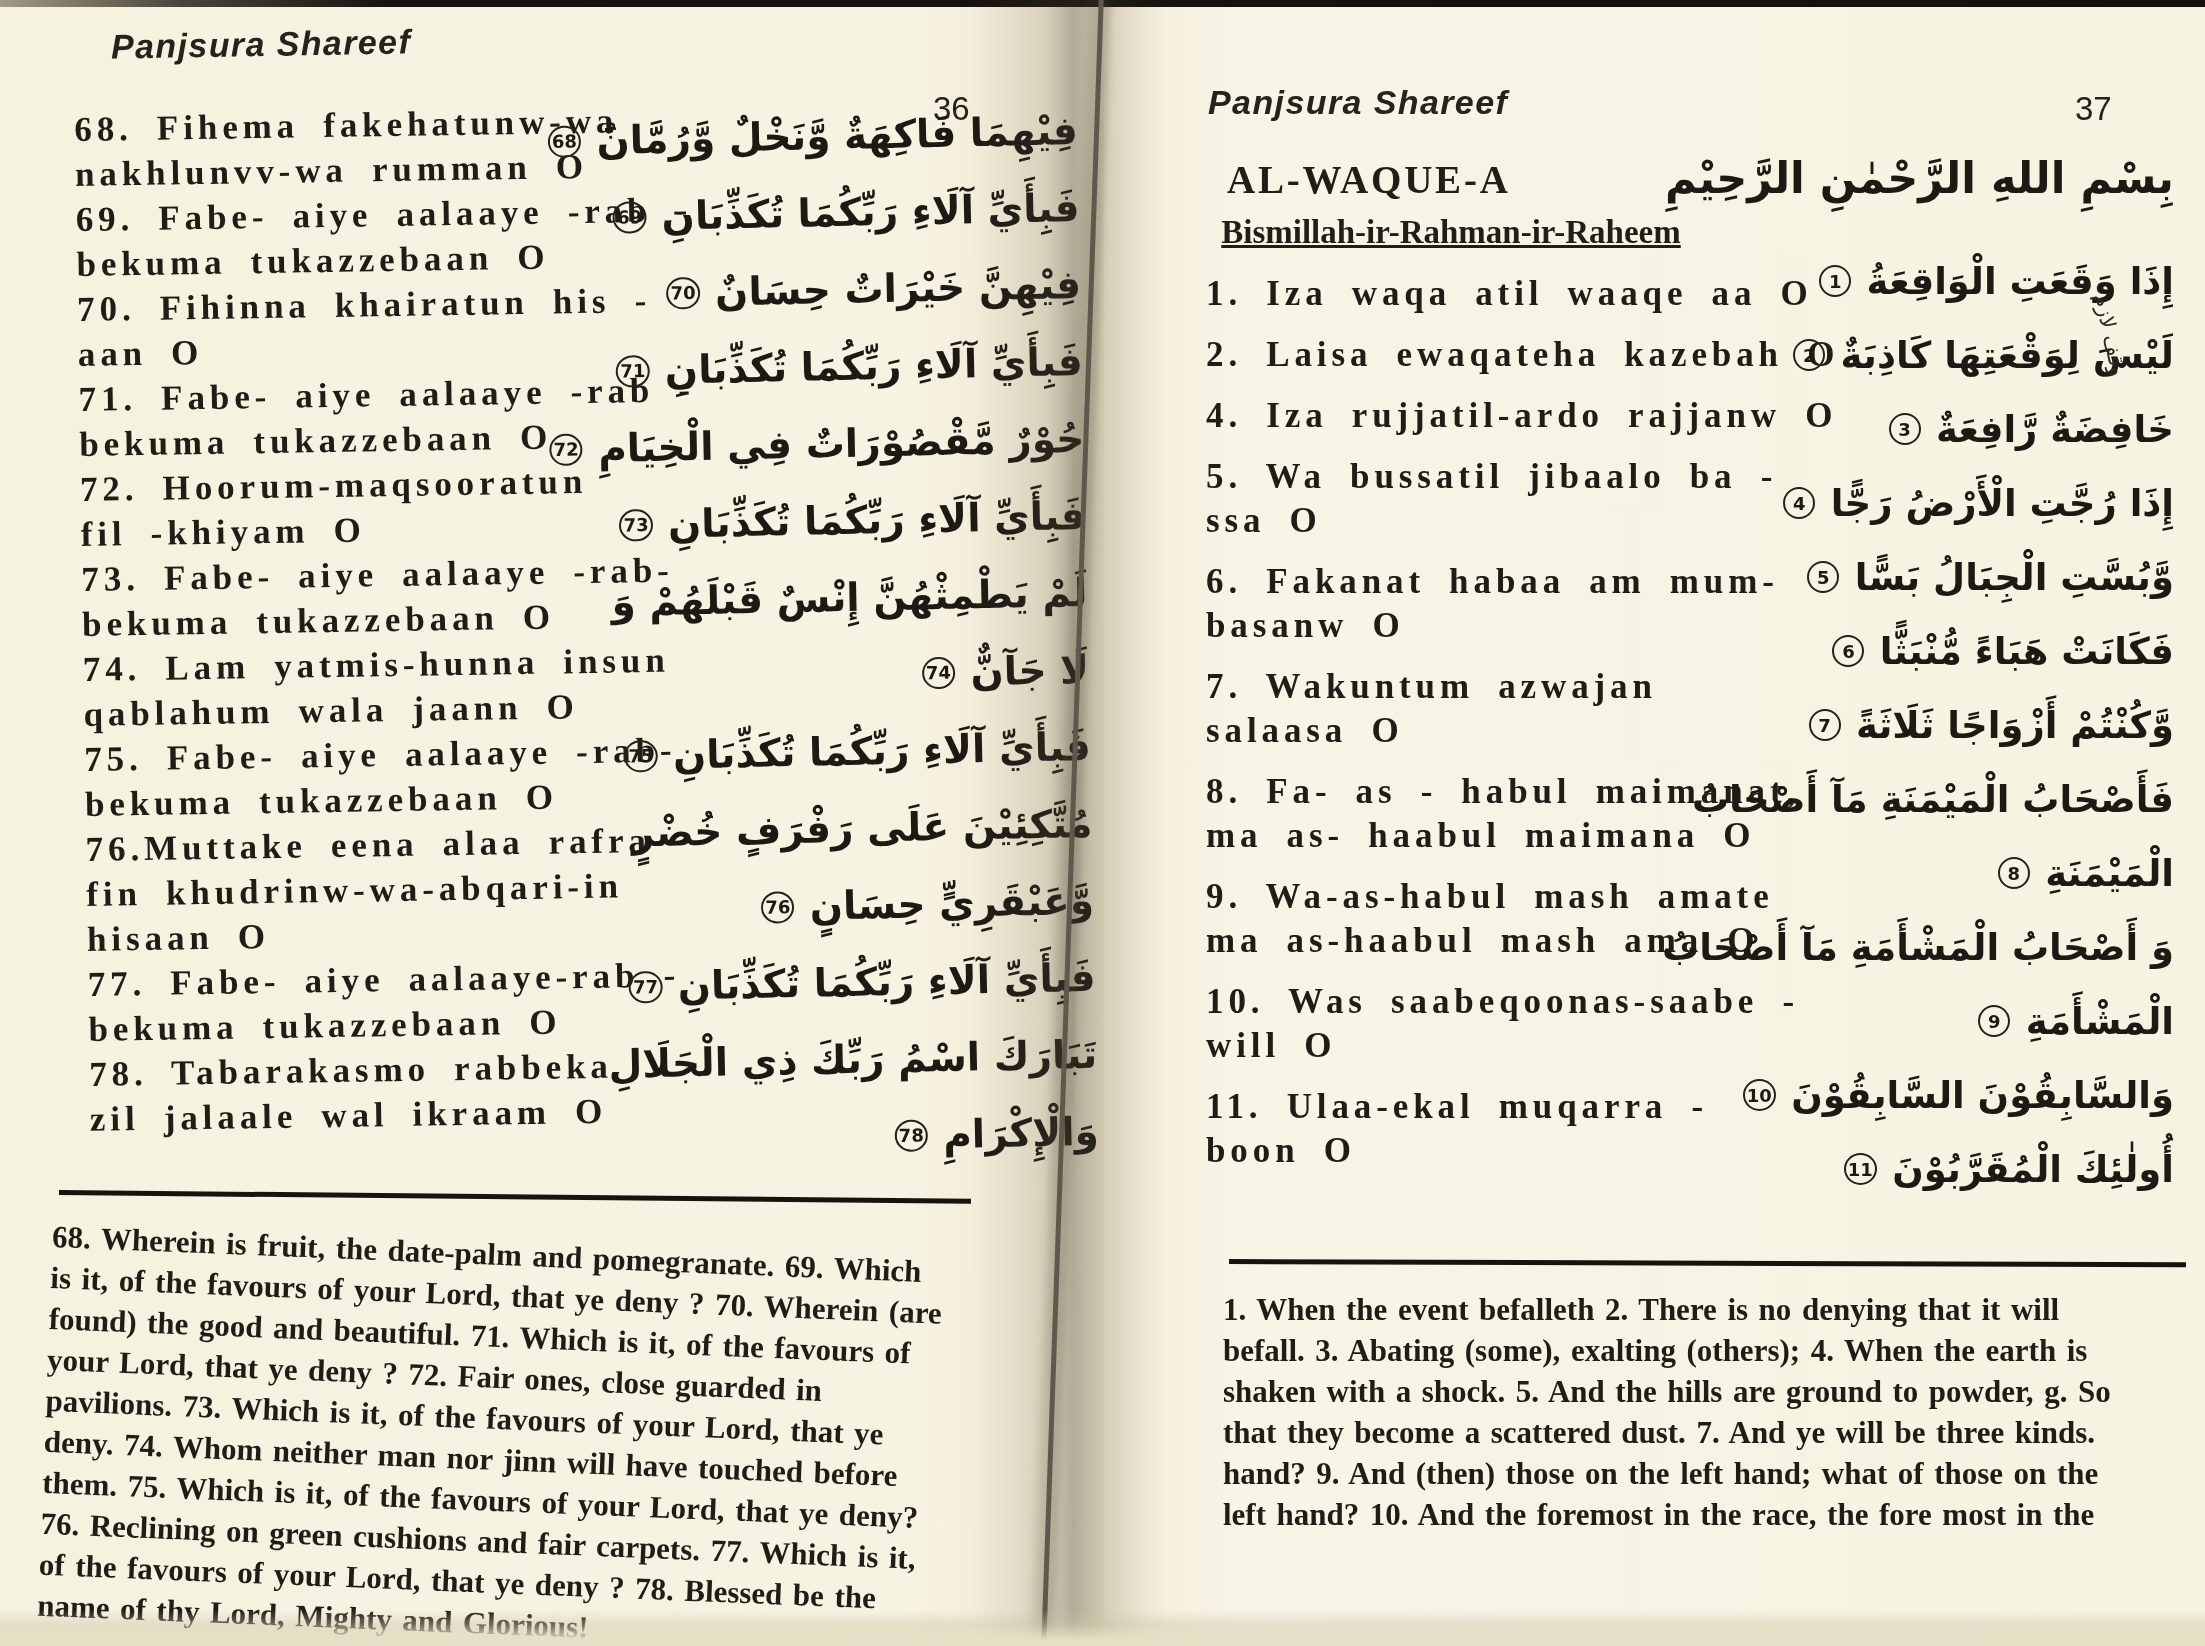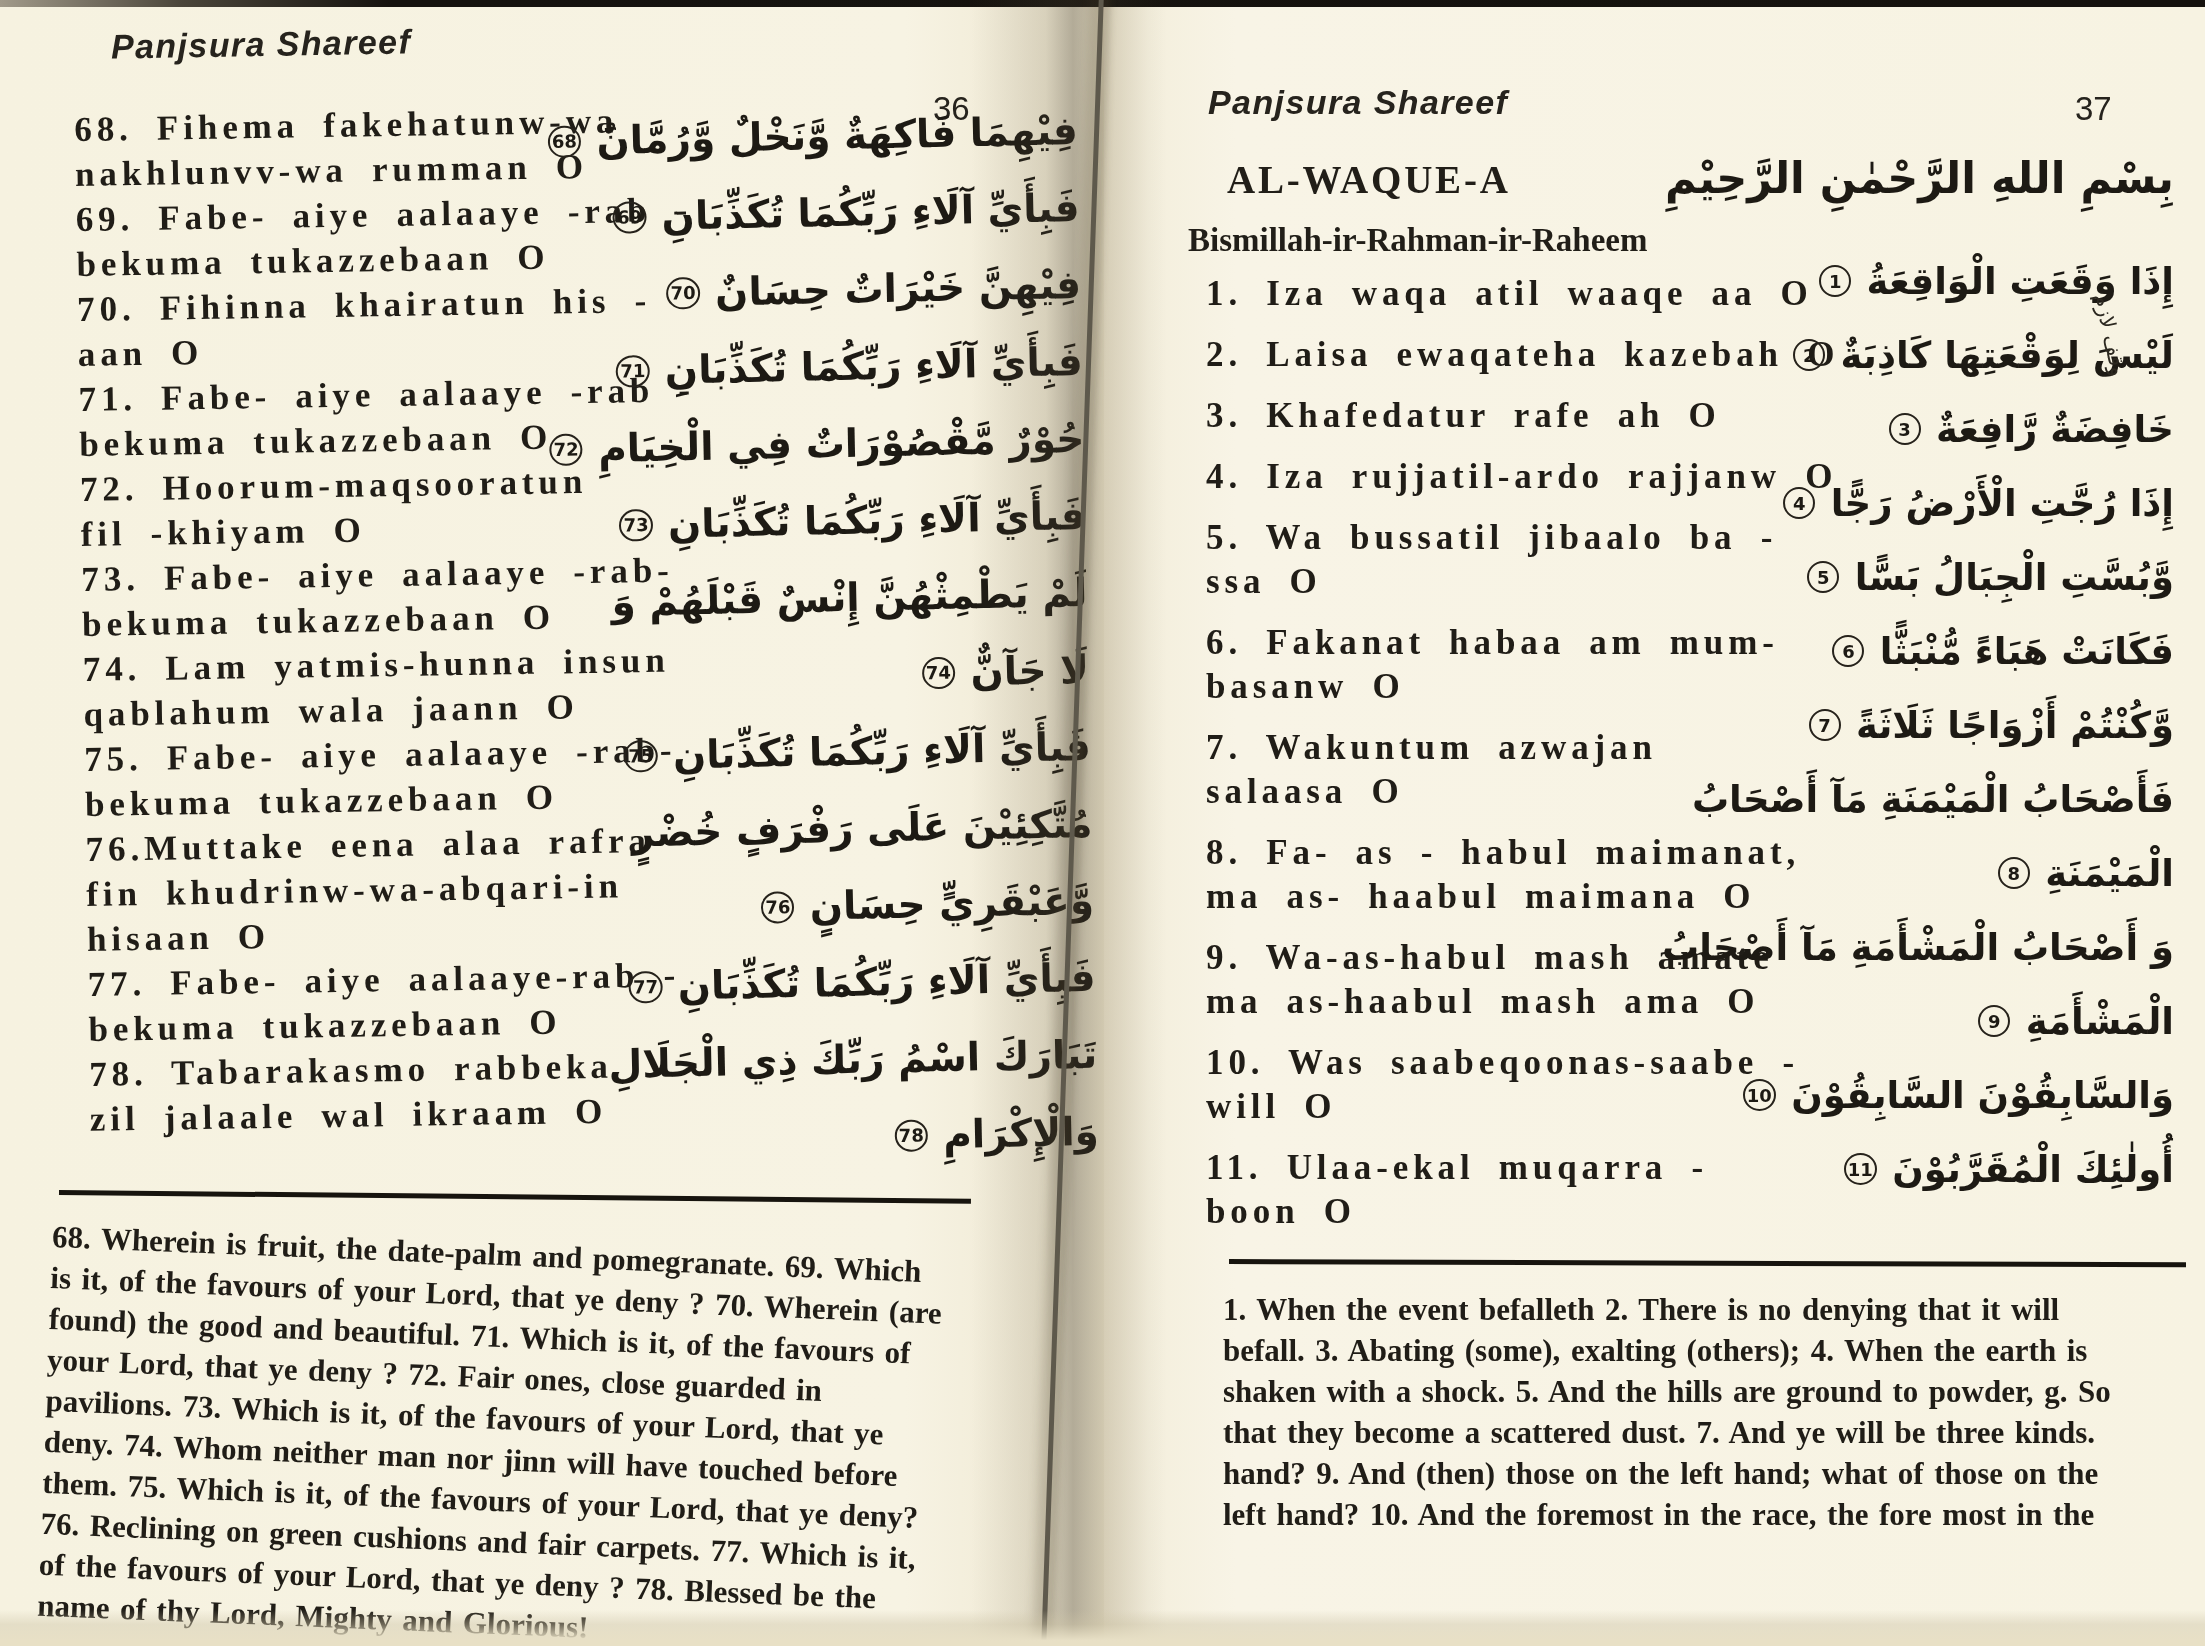--- a/index.html
+++ b/index.html
@@ -39,22 +39,22 @@
   .translit-col{position:absolute;}
   .tl-left{left:74px;top:100px;width:673px;transform:rotate(-.9deg);transform-origin:left top;}
   .tl-right{left:102px;top:265px;width:561px;}
   .tl-line{font:700 35px "Liberation Serif",serif;line-height:45px;letter-spacing:4.9px;
     word-spacing:10.5px;white-space:nowrap;color:#201d17;}
   .page-right .tl-item{margin-bottom:17px;}
   .page-right .tl-line{line-height:44px;}
   
   .surah-title{position:absolute;left:123px;top:150px;width:448px;
     font:700 39px "Liberation Serif",serif;letter-spacing:2.8px;white-space:nowrap;}
-  .bismillah-translit{position:absolute;left:84px;top:215px;width:526px;text-align:left;
-    font:700 33px "Liberation Serif",serif;white-space:nowrap;}
+  .bismillah-translit{position:absolute;left:84px;top:207px;width:526px;text-align:center;
+    font:700 33px "Liberation Serif",serif;white-space:nowrap;text-decoration:underline;}
   
   .arabic-col{position:absolute;direction:rtl;}
   .ar-left{left:570px;top:85px;width:507px;transform:rotate(-1.2deg);transform-origin:right top;}
   .ar-right{left:579px;top:237px;width:491px;}
   .ar-line{height:77px;display:flex;align-items:center;gap:15.4px;direction:rtl;
     font:700 39px "DejaVu Sans",sans-serif;color:#1d1a14;white-space:nowrap;}
   .page-right .ar-line{height:74px;font-size:37px;}
   .ar-text{display:inline-block;}
   .verse-circle{display:inline-flex;align-items:center;justify-content:center;flex:0 0 auto;
     min-width:32px;height:32px;box-sizing:border-box;border:2.8px solid #26221b;border-radius:50%;
@@ -234,24 +234,20 @@
     <div class="tl-item">
 
         <div class="tl-line">1. Iza waqa atil waaqe aa O</div>
         </div>
         <div class="tl-item">
 
         <div class="tl-line">2. Laisa ewaqateha kazebah O</div>
         </div>
         <div class="tl-item">
 
-        <div class="tl-line">3. Khafedatur rafe ah O</div>
-        </div>
-        <div class="tl-item">
-
         <div class="tl-line">4. Iza rujjatil-ardo rajjanw O</div>
         </div>
         <div class="tl-item">
 
         <div class="tl-line">5. Wa bussatil jibaalo ba -</div>
           <div class="tl-line">ssa O</div>
         </div>
         <div class="tl-item">
 
         <div class="tl-line">6. Fakanat habaa am mum-</div>

